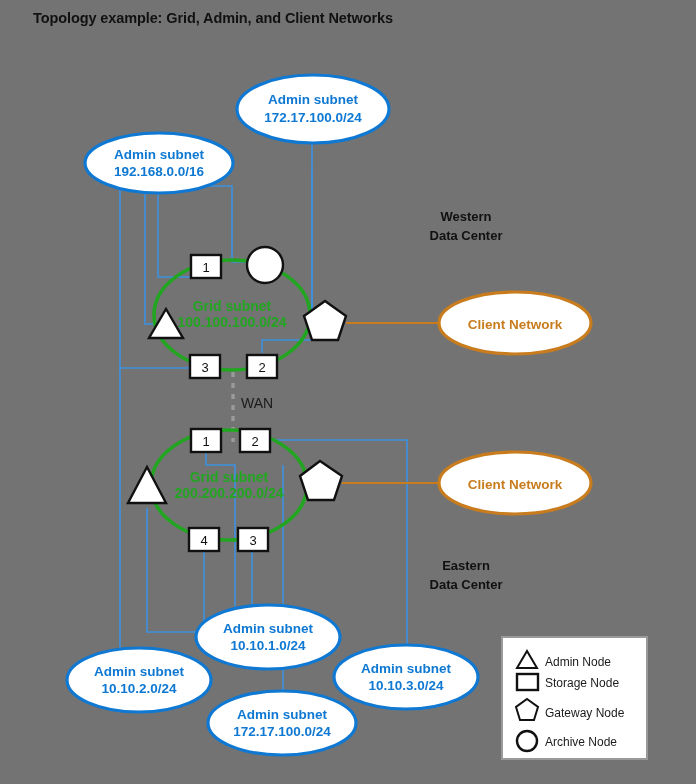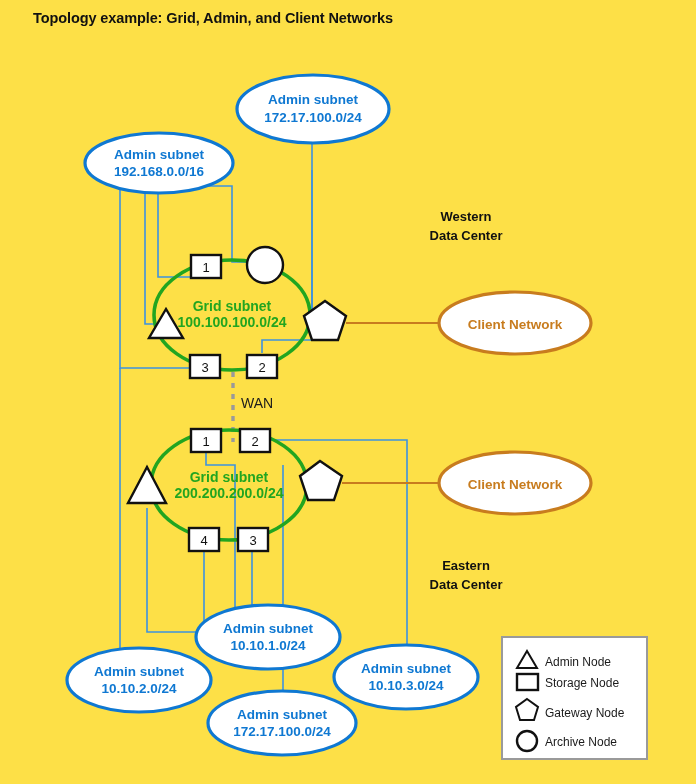--- a/index.html
+++ b/index.html
@@ -1,18 +1,18 @@
 <!DOCTYPE html>
 <html><head>
 <meta charset="utf-8">
 <style>
   html,body{margin:0;padding:0;background:#ffffff;}
   body{width:696px;height:784px;overflow:hidden;
        font-family:"Liberation Sans","DejaVu Sans",sans-serif;}
-  #root{position:relative;width:696px;height:784px;background:#fde047;}
+  #root{position:relative;width:696px;height:784px;background:#737373;}
   #title{
     position:absolute;left:33px;top:10px;
     font-size:14.5px;font-weight:bold;color:#111111;
     letter-spacing:-0.1px;white-space:nowrap;
   }
   svg#canvas{position:absolute;left:0;top:0;width:696px;height:784px;}
   .ell-label{
     font-family:"Liberation Sans","DejaVu Sans",sans-serif;
     font-size:13.5px;font-weight:bold;text-anchor:middle;
   }

